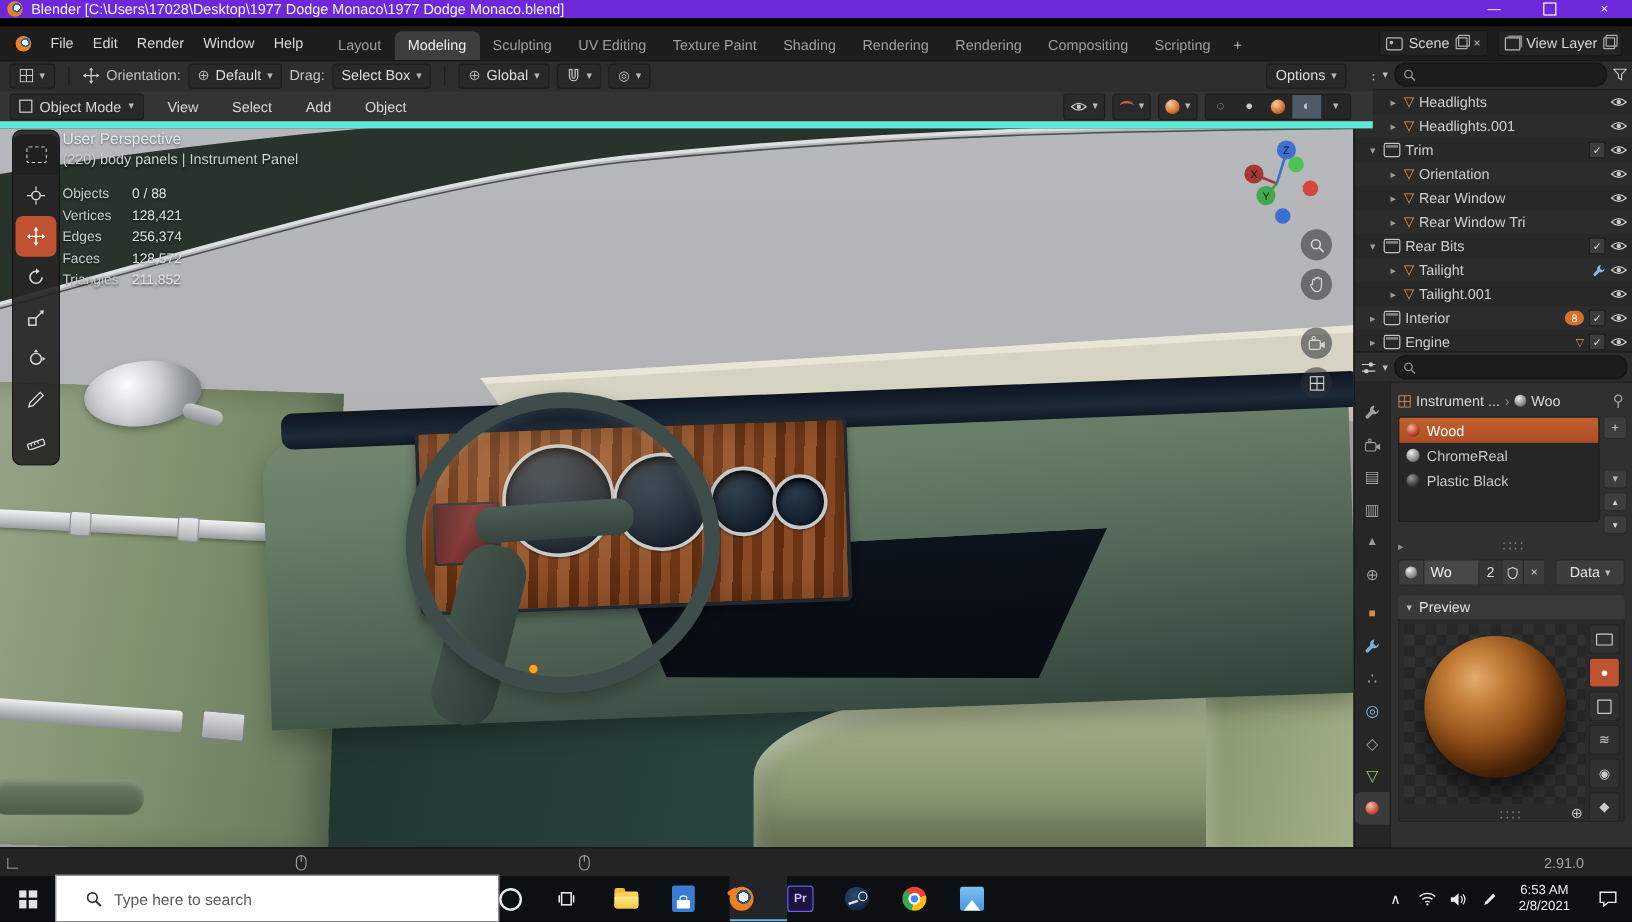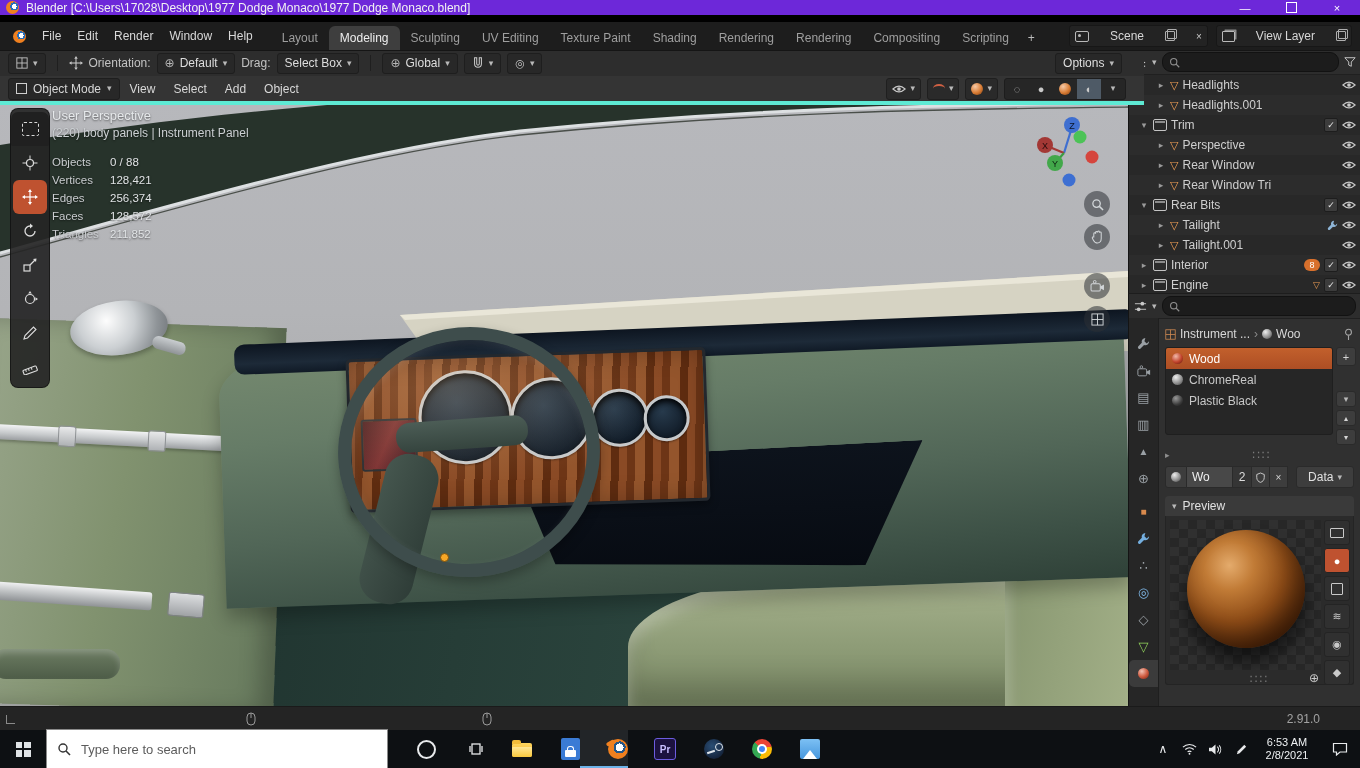--- a/index.html
+++ b/index.html
@@ -27,36 +27,36 @@
   
   #menubar{top:22px;height:28px;background:#1d1d1d;border-bottom:1px solid #151515;z-index:59;padding-left:4px}
   .appbtn{width:30px;height:24px;display:flex;align-items:center;justify-content:center;gap:2px}
   .menuitem{padding:0 8px;color:#d8d8d8;height:24px;display:flex;align-items:center}
   .wtabs{display:flex;align-self:flex-end;margin-left:10px;height:24px}
   .wtab{padding:0 11px;height:24px;display:flex;align-items:center;color:#9f9f9f;
         border-radius:6px 6px 0 0;font-size:12px}
   .wtab.active{background:#3e3e3e;color:#eeeeee}
   .wtab.plus{color:#bbb;padding:0 8px}
   .selfield{background:#232323;border:1px solid #171717;border-radius:3px;height:20px;display:flex;
-            align-items:center;gap:21px;padding:0 5px;white-space:nowrap}
+            align-items:center;gap:5px;padding:0 5px;white-space:nowrap}
   .scn-ico{width:12px;height:9px;border:1px solid #b9b9b9;border-radius:2px;position:relative}
   .scn-ico::after{content:"";position:absolute;left:2px;top:2px;width:3px;height:3px;background:#b9b9b9;border-radius:50%}
   .vl-ico{width:11px;height:9px;border:1px solid #b9b9b9;border-radius:1px;box-shadow:2px -2px 0 -0.5px #8a8a8a}
   .dup{width:8px;height:8px;border:1px solid #aeaeae;border-radius:1px;position:relative}
   .dup::before{content:"";position:absolute;right:-3px;top:-3px;width:8px;height:8px;border:1px solid #aeaeae;border-radius:1px}
   .xsm{font-size:10px;color:#c9c9c9}
 
   
   #toolsettings{top:50px;height:26px;width:1128px;background:#2d2d2d;border-bottom:1px solid #232323;
                 padding:0 8px;gap:6px;z-index:50}
   #toolsettings .opt{margin-left:auto;margin-right:14px}
 
   
-  #vpheader{top:76px;height:25px;width:1128px;background:#343434;border-bottom:4px solid #5eead4;
-            padding:0 8px;gap:2px;z-index:50}
+  #vpheader{top:76px;height:25px;width:1128px;background:#343434;border-bottom:6px solid #5eead4;
+            padding:0 8px;gap:12px;z-index:50}
   .modebox{background:#282828;border:1px solid #1e1e1e;border-radius:3px;height:20px;display:flex;
            align-items:center;gap:6px;padding:0 7px}
   .sqico{width:9px;height:9px;border:1px solid #cfcfcf;display:inline-block}
   .hmenu{padding:0 8px;height:20px;display:flex;align-items:center;color:#d8d8d8}
   .vphr{margin-left:auto;display:flex;align-items:center;gap:6px;margin-right:10px}
   .hgrp{display:flex;align-items:center;gap:4px;background:#2a2a2a;border:1px solid #1f1f1f;
         border-radius:3px;height:20px;padding:0 5px}
   .arc{width:12px;height:7px;border-top:2.5px solid #cf6043;border-radius:50% 50% 0 0}
   .shadegrp{display:flex;background:#262626;border:1px solid #1d1d1d;border-radius:3px;height:20px;overflow:hidden}
   .shbtn{width:24px;display:flex;align-items:center;justify-content:center;color:#c9c9c9;font-size:11px}
@@ -233,25 +233,25 @@
   #statusbar{top:706px;height:24px;background:#242424;border-top:1px solid #1a1a1a;z-index:55;color:#9b9b9b}
   .szgrip{position:absolute;left:6px;top:8px;width:8px;height:8px;border-left:1.5px solid #8a8a8a;border-bottom:1.5px solid #8a8a8a}
   .sbmouse{position:absolute;top:5px;color:#9a9a9a}
   #sbver{margin-left:auto;margin-right:40px;color:#a2a2a2}
 
   
   #taskbar{top:730px;height:38px;background:#0d1013;z-index:70;color:#e8eaec}
   .tstart{width:46px;height:38px;display:flex;align-items:center;justify-content:center}
   .winlogo{width:15px;height:15px;display:grid;grid-template-columns:1fr 1fr;grid-template-rows:1fr 1fr;gap:2px}
   .winlogo span{background:#dfe3e6}
-  .tsearch{width:320px;height:38px;background:#fff;border:1px solid #8a8a8a;display:flex;align-items:center;gap:8px;padding:0 10px}
+  .tsearch{width:320px;height:38px;background:#fff;border:1px solid #8a8a8a;display:flex;align-items:center;gap:8px;padding:0 24px}
   .tsearch input{border:none;outline:none;background:transparent;font-size:13px;color:#333;width:240px;
                  font-family:"Liberation Sans","DejaVu Sans",sans-serif}
   .tsearch input::placeholder{color:#5c5c5c;opacity:1}
-  .ticon{width:48px;height:38px;display:flex;align-items:center;justify-content:flex-end}
+  .ticon{width:48px;height:38px;display:flex;align-items:center;justify-content:flex-start}
   .ticon.active{background:rgba(255,255,255,.09);box-shadow:inset 0 -2px 0 #6db3e8}
   .cort{width:15px;height:15px;border:2px solid #e8eaec;border-radius:50%}
   .fold{width:20px;height:14px;background:linear-gradient(#ffd65e,#f0b32e);border-radius:2px;position:relative;margin-top:2px}
   .fold::before{content:"";position:absolute;top:-3px;left:0;width:9px;height:4px;background:#f2bc3a;border-radius:2px 2px 0 0}
   .fold::after{content:"";position:absolute;left:0;right:0;top:4px;bottom:0;background:linear-gradient(#ffe795,#f8c83d);border-radius:1px 1px 2px 2px}
   .storetile{width:19px;height:19px;background:#3a7bd5;border-radius:2px;display:flex;align-items:flex-end;justify-content:center;padding-bottom:3px}
   .storebag{width:11px;height:7px;background:#fff;border-radius:1px;position:relative}
   .storebag::before{content:"";position:absolute;left:2px;top:-4px;width:5px;height:4px;border:1.4px solid #fff;border-bottom:none;border-radius:3px 3px 0 0}
   .blicon{width:20px;height:20px;border-radius:50%;position:relative;
           background:radial-gradient(circle at 58% 42%, #fff 0 4px, #265787 4px 6px, #f0801f 6px)}
@@ -708,21 +708,21 @@
       <span>Trim</span>
       <span class="ofill"></span>
       <span class="chk">✓</span>
       <svg width="14" height="10" color="#c9c9c9">
           <use href="#i-eye"></use>
         </svg>
     </div>
     <div class="orow lv2 alt">
       <span class="oarr">▸</span>
       <span class="omesh">▽</span>
-      <span>Perspective</span>
+      <span>Orientation</span>
       <span class="ofill"></span>
       <svg width="14" height="10" color="#c9c9c9">
           <use href="#i-eye"></use>
         </svg>
     </div>
     <div class="orow lv2">
       <span class="oarr">▸</span>
       <span class="omesh">▽</span>
       <span>Rear Window</span>
       <span class="ofill"></span>

